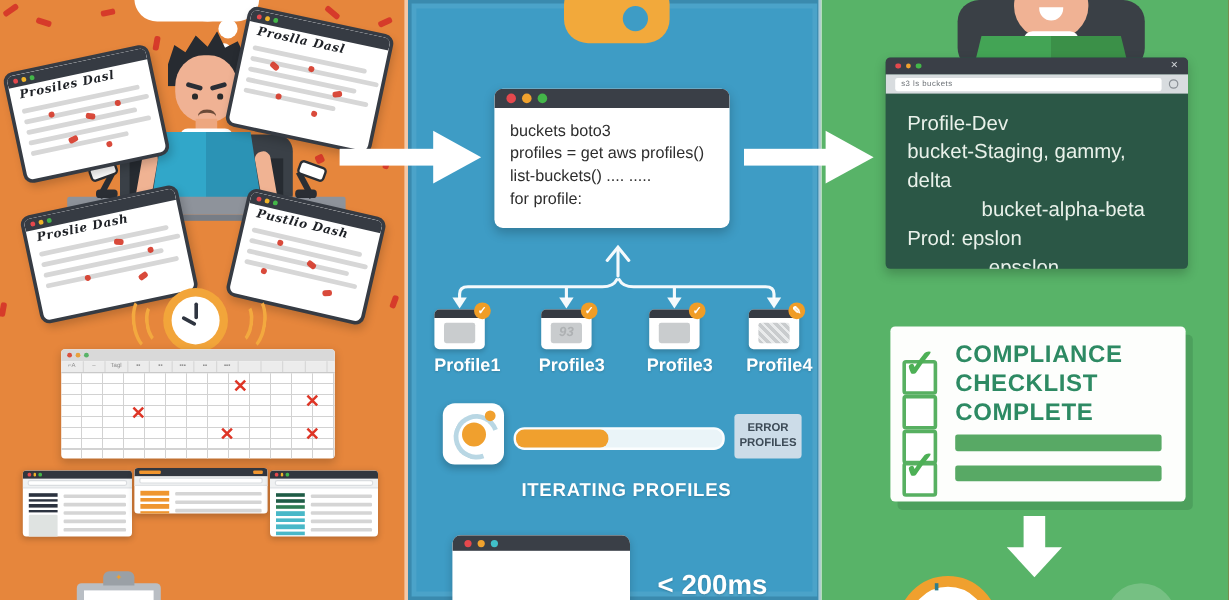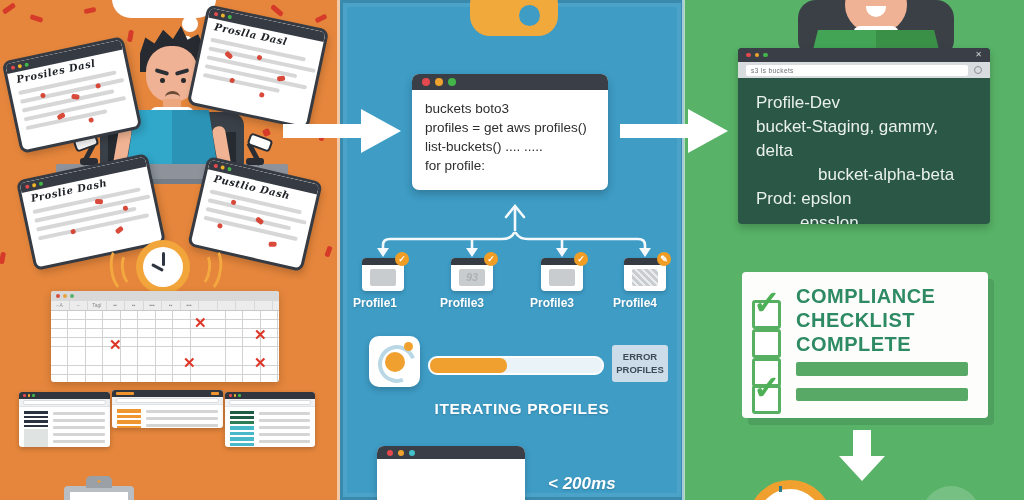--- a/index.html
+++ b/index.html
@@ -61,35 +61,35 @@
   .cd{width:8px;height:8px;border-radius:50%;}
   .codebody{padding:9px 13px;font-size:13.5px;line-height:1.42;color:#2E2E2E;}
 
   .pcard{position:absolute;width:42px;height:33px;background:#fff;border-radius:4px;box-shadow:0 2px 4px rgba(0,0,0,.18);}
   .ph{height:7px;background:#363B43;border-radius:4px 4px 0 0;}
   .pc{position:absolute;left:8px;top:11px;width:26px;height:17px;background:#C9CCCE;border-radius:2px;
       font-size:11px;font-weight:bold;color:#AEB1B3;text-align:center;line-height:17px;font-style:italic;}
   .pc.striped{background:repeating-linear-gradient(45deg,#C9CCCE 0 3px,#E9EBEC 3px 5px);}
   .badge{position:absolute;right:-5px;top:-6px;width:14px;height:14px;border-radius:50%;background:#F09D26;
          color:#fff;font-size:9px;line-height:14px;text-align:center;font-weight:bold;}
-  .plabel{position:absolute;width:64px;text-align:left;color:#fff;font-size:12px;font-weight:600;
+  .plabel{position:absolute;width:64px;text-align:right;color:#fff;font-size:15px;font-weight:600;
           text-shadow:0 1px 2px rgba(0,0,0,.18);}
 
   .spinbox{position:absolute;background:#fff;border-radius:10px;box-shadow:0 3px 6px rgba(0,0,0,.2);}
   .track{position:absolute;background:#EAF4F8;border:2px solid #FBFDFE;border-radius:9px;}
   .fill{height:100%;background:#F0A02E;border-radius:7px;}
   .errbox{position:absolute;background:#CCDCE8;border-radius:3px;color:#3D4B57;font-weight:bold;
           font-size:9.5px;line-height:1.35;text-align:center;display:flex;flex-direction:column;justify-content:center;}
   .caption{position:absolute;color:#fff;font-weight:bold;font-size:15.5px;letter-spacing:.6px;
            text-shadow:0 1px 2px rgba(0,0,0,.18);text-align:center;}
 
   .awswin{position:absolute;background:#fff;border-radius:7px 7px 0 0;box-shadow:0 3px 7px rgba(0,0,0,.2);overflow:hidden;}
   .awstext{font-size:27px;font-weight:bold;color:#ec4899;letter-spacing:-1px;line-height:1;margin-top:27px;}
   .awssmile{width:34px;height:12px;border-bottom:4px solid #F09726;border-radius:0 0 55% 55%;}
-  .latency{position:absolute;color:#fff;font-weight:bold;font-size:17px;text-shadow:0 1px 2px rgba(0,0,0,.2);font-style:italic;}
+  .latency{position:absolute;color:#fff;font-weight:bold;font-size:23px;text-shadow:0 1px 2px rgba(0,0,0,.2);}
 
   .fshaft{position:absolute;background:#fff;z-index:6;}
   .fhead{position:absolute;width:0;height:0;border-top:22px solid transparent;
          border-bottom:22px solid transparent;border-left:40px solid #fff;z-index:6;}
 
   
   .p-right{left:684px;width:340px;background:#58B368;}
   .term{position:absolute;background:#2B5746;border-radius:4px;box-shadow:0 4px 9px rgba(0,0,0,.22);overflow:hidden;}
   .termbar{height:14px;background:#3A3F47;display:flex;align-items:center;gap:4px;padding:0 8px;}
   .tdot{width:4.5px;height:4.5px;border-radius:50%;flex:none;}
@@ -477,21 +477,21 @@
       </div>
       <div class="termtool">
         <div class="urlfield">s3 ls buckets</div>
         <i class="sicon"></i>
       </div>
       <div class="termbody">
         <div>Profile-Dev</div>
         <div>bucket-Staging, gammy, delta</div>
         <div style="margin-left:62px">bucket-alpha-beta</div>
         <div>Prod: epslon</div>
-        <div style="margin-left:44px">epsslon</div>
+        <div style="margin-left:68px">epsslon</div>
 
       </div>
     </div>
 
     <div class="card" style="left:58px;top:272px;width:246px;height:146px">
       <div class="cbox" style="left:10px;top:28px">
         <span class="ck">✓</span>
       </div>
       <div class="cbox" style="left:10px;top:57px"></div>
       <div class="cbox" style="left:10px;top:86px"></div>

